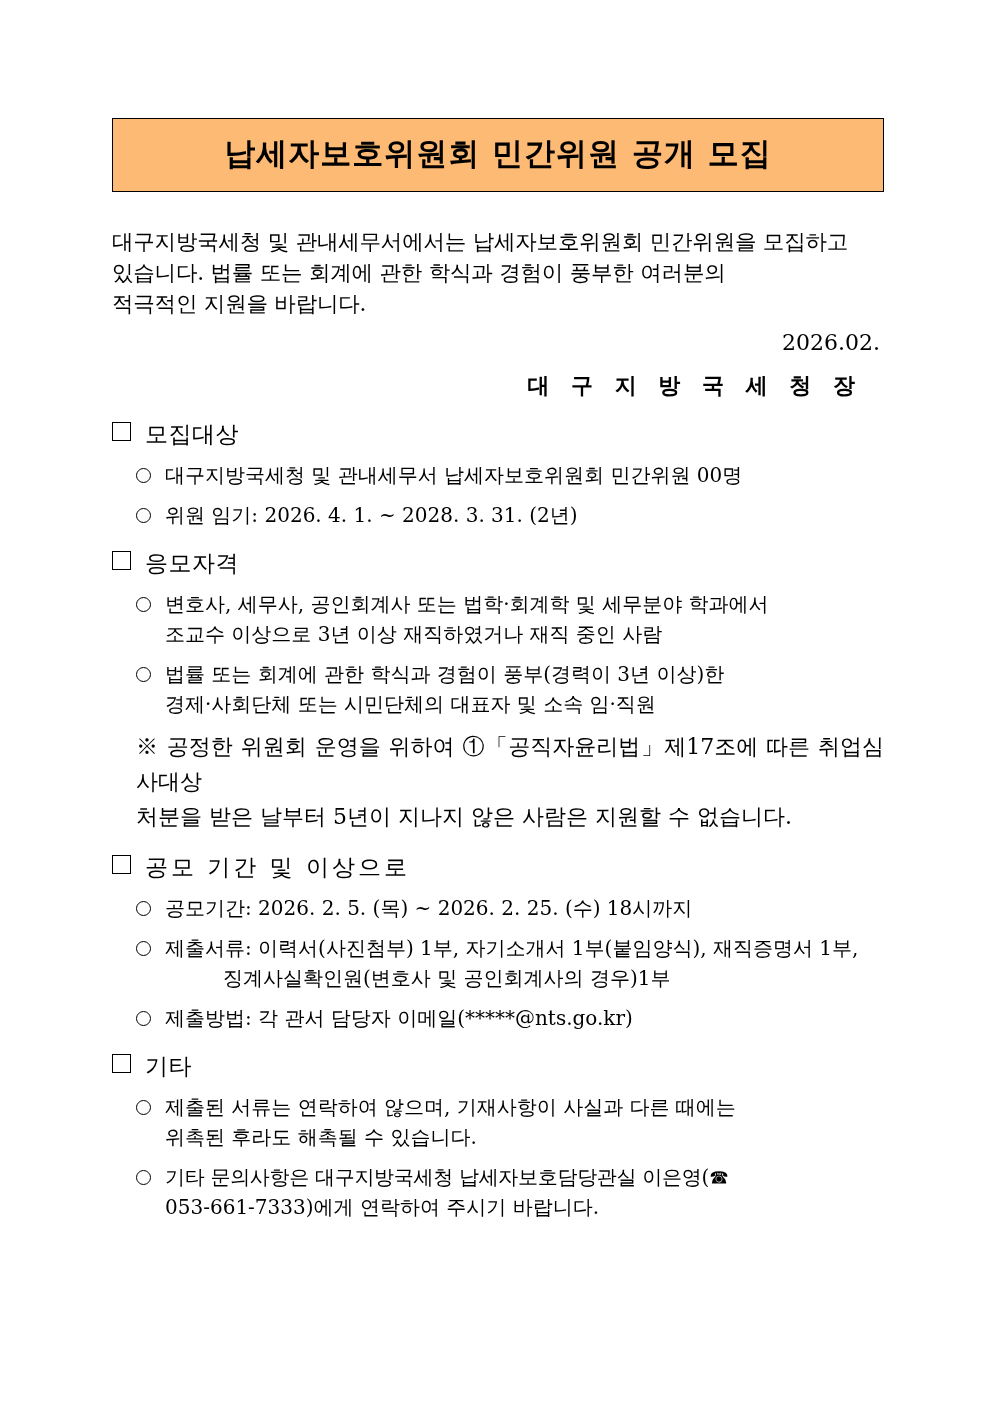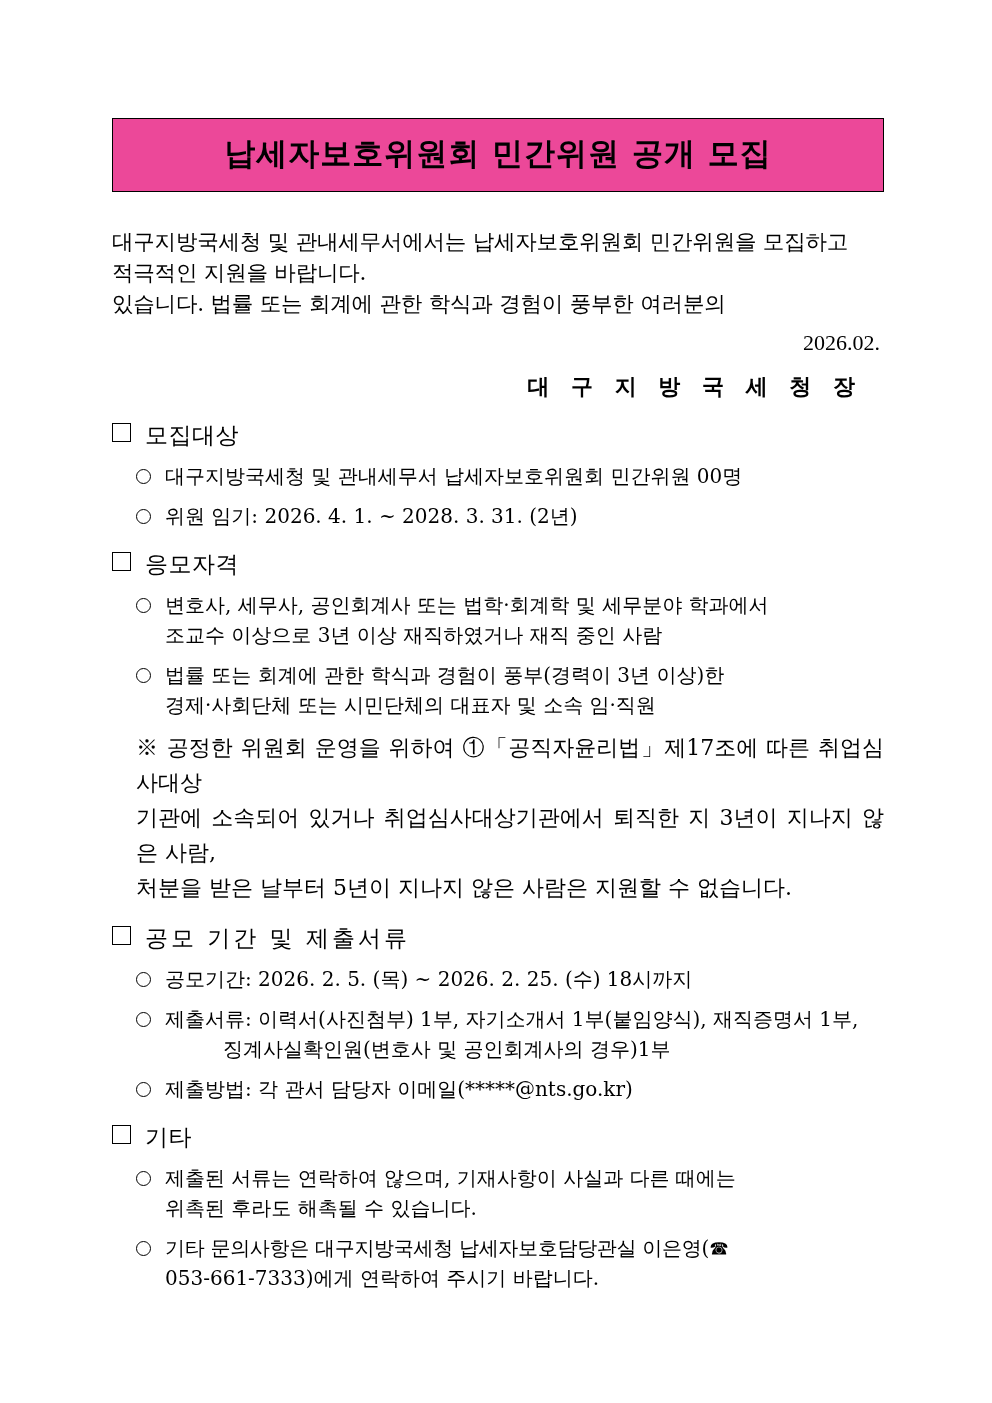--- a/index.html
+++ b/index.html
@@ -14,21 +14,21 @@
     color: #000000;
   }
   .page {
     width: 992px;
     height: 1403px;
     box-sizing: border-box;
     padding: 118px 108px 40px 112px;
     position: relative;
   }
   .title-bar {
-    background: #ec4899;
+    background: #fdba74;
     border: 1px solid #000000;
     text-align: center;
     padding: 14px 0 16px 0;
     margin-bottom: 34px;
   }
   .title-bar .title-text {
     font-family: "DejaVu Sans", "Liberation Sans", sans-serif;
     font-weight: bold;
     font-size: 31px;
     letter-spacing: 1px;
@@ -43,21 +43,20 @@
   }
   .intro-line {
     display: block;
     text-align: justify;
   }
   .date-line {
     text-align: right;
     font-size: 22px;
     margin-top: 10px;
     padding-right: 4px;
-    font-family: Liberation Serif, serif;
   }
   .issuer-line {
     text-align: right;
     font-size: 22px;
     font-weight: bold;
     letter-spacing: 7px;
     margin-top: 16px;
     padding-right: 22px;
   }
   .section {
@@ -137,22 +136,22 @@
 <body>
 
 <div class="page">
 
   <div class="title-bar">
     <span class="title-text">납세자보호위원회 민간위원 공개 모집</span>
   </div>
 
   <div class="intro">
     <span class="intro-line">대구지방국세청 및 관내세무서에서는 납세자보호위원회 민간위원을 모집하고</span>
+    <span class="intro-line">있습니다. 법률 또는 회계에 관한 학식과 경험이 풍부한 여러분의</span>
     <span class="intro-line">적극적인 지원을 바랍니다.</span>
-    <span class="intro-line">있습니다. 법률 또는 회계에 관한 학식과 경험이 풍부한 여러분의</span>
   </div>
 
   <div class="date-line">2026.02.</div>
   <div class="issuer-line">대 구 지 방 국 세 청 장</div>
 
   <div class="section">
     <div class="section-head">
       <span class="box-mark"></span>
       <span class="head-text">모집대상</span>
     </div>
@@ -188,29 +187,28 @@
       <li class="item">
         <span class="circ"></span>
         <span class="item-body">
           <span class="line just">법률 또는 회계에 관한 학식과 경험이 풍부(경력이 3년 이상)한</span>
           <span class="line">경제·사회단체 또는 시민단체의 대표자 및 소속 임·직원</span>
         </span>
       </li>
     </ul>
     <div class="note">
       <span class="nline">※ 공정한 위원회 운영을 위하여 ①「공직자윤리법」제17조에 따른 취업심사대상</span>
-      <span class="nline">기관에 소속되어 있거나 취업심사대상기관에서 퇴직한 지 3년이 지나지 않은 사람,</span>
       <span class="nline">처분을 받은 날부터 5년이 지나지 않은 사람은 지원할 수 없습니다.</span>
     </div>
   </div>
 
   <div class="section">
     <div class="section-head spaced">
       <span class="box-mark"></span>
-      <span class="head-text">공모 기간 및 제출서류</span>
+      <span class="head-text">공모 기간 및 이상으로</span>
     </div>
     <ul class="items">
       <li class="item">
         <span class="circ"></span>
         <span class="item-body">
           <span class="line">공모기간: 2026. 2. 5. (목)  ~  2026. 2. 25. (수) 18시까지</span>
         </span>
       </li>
       <li class="item">
         <span class="circ"></span>

